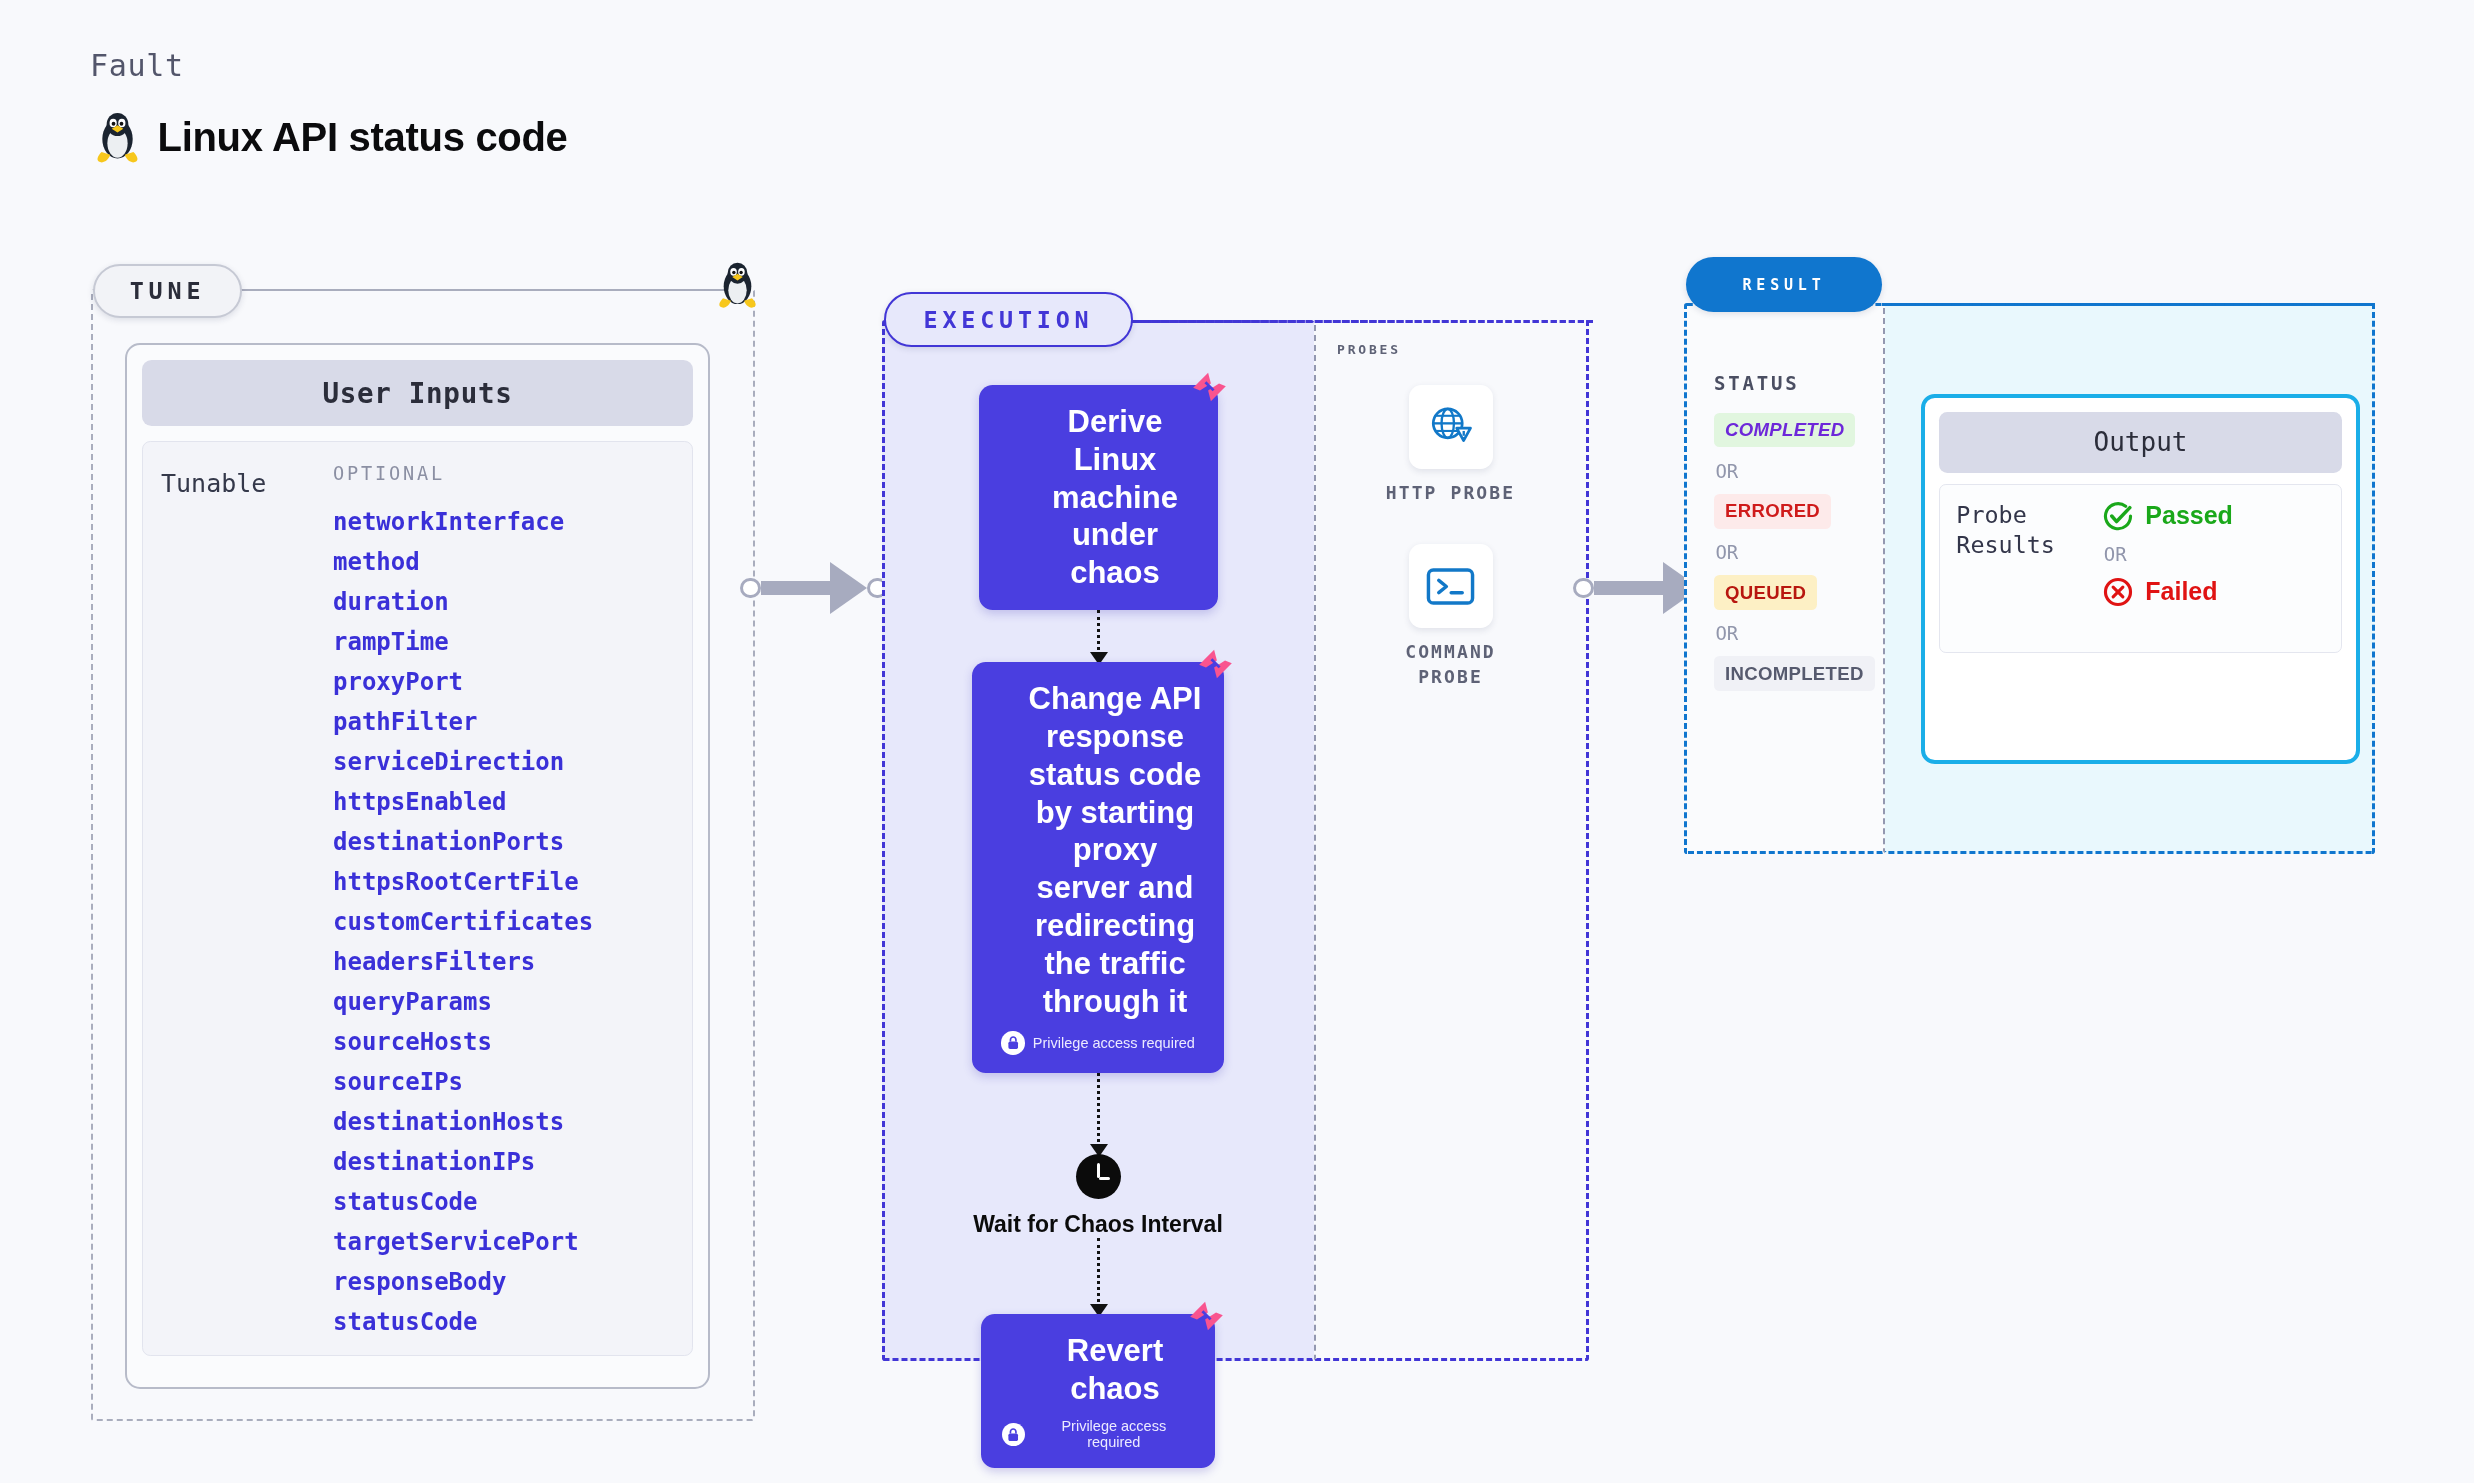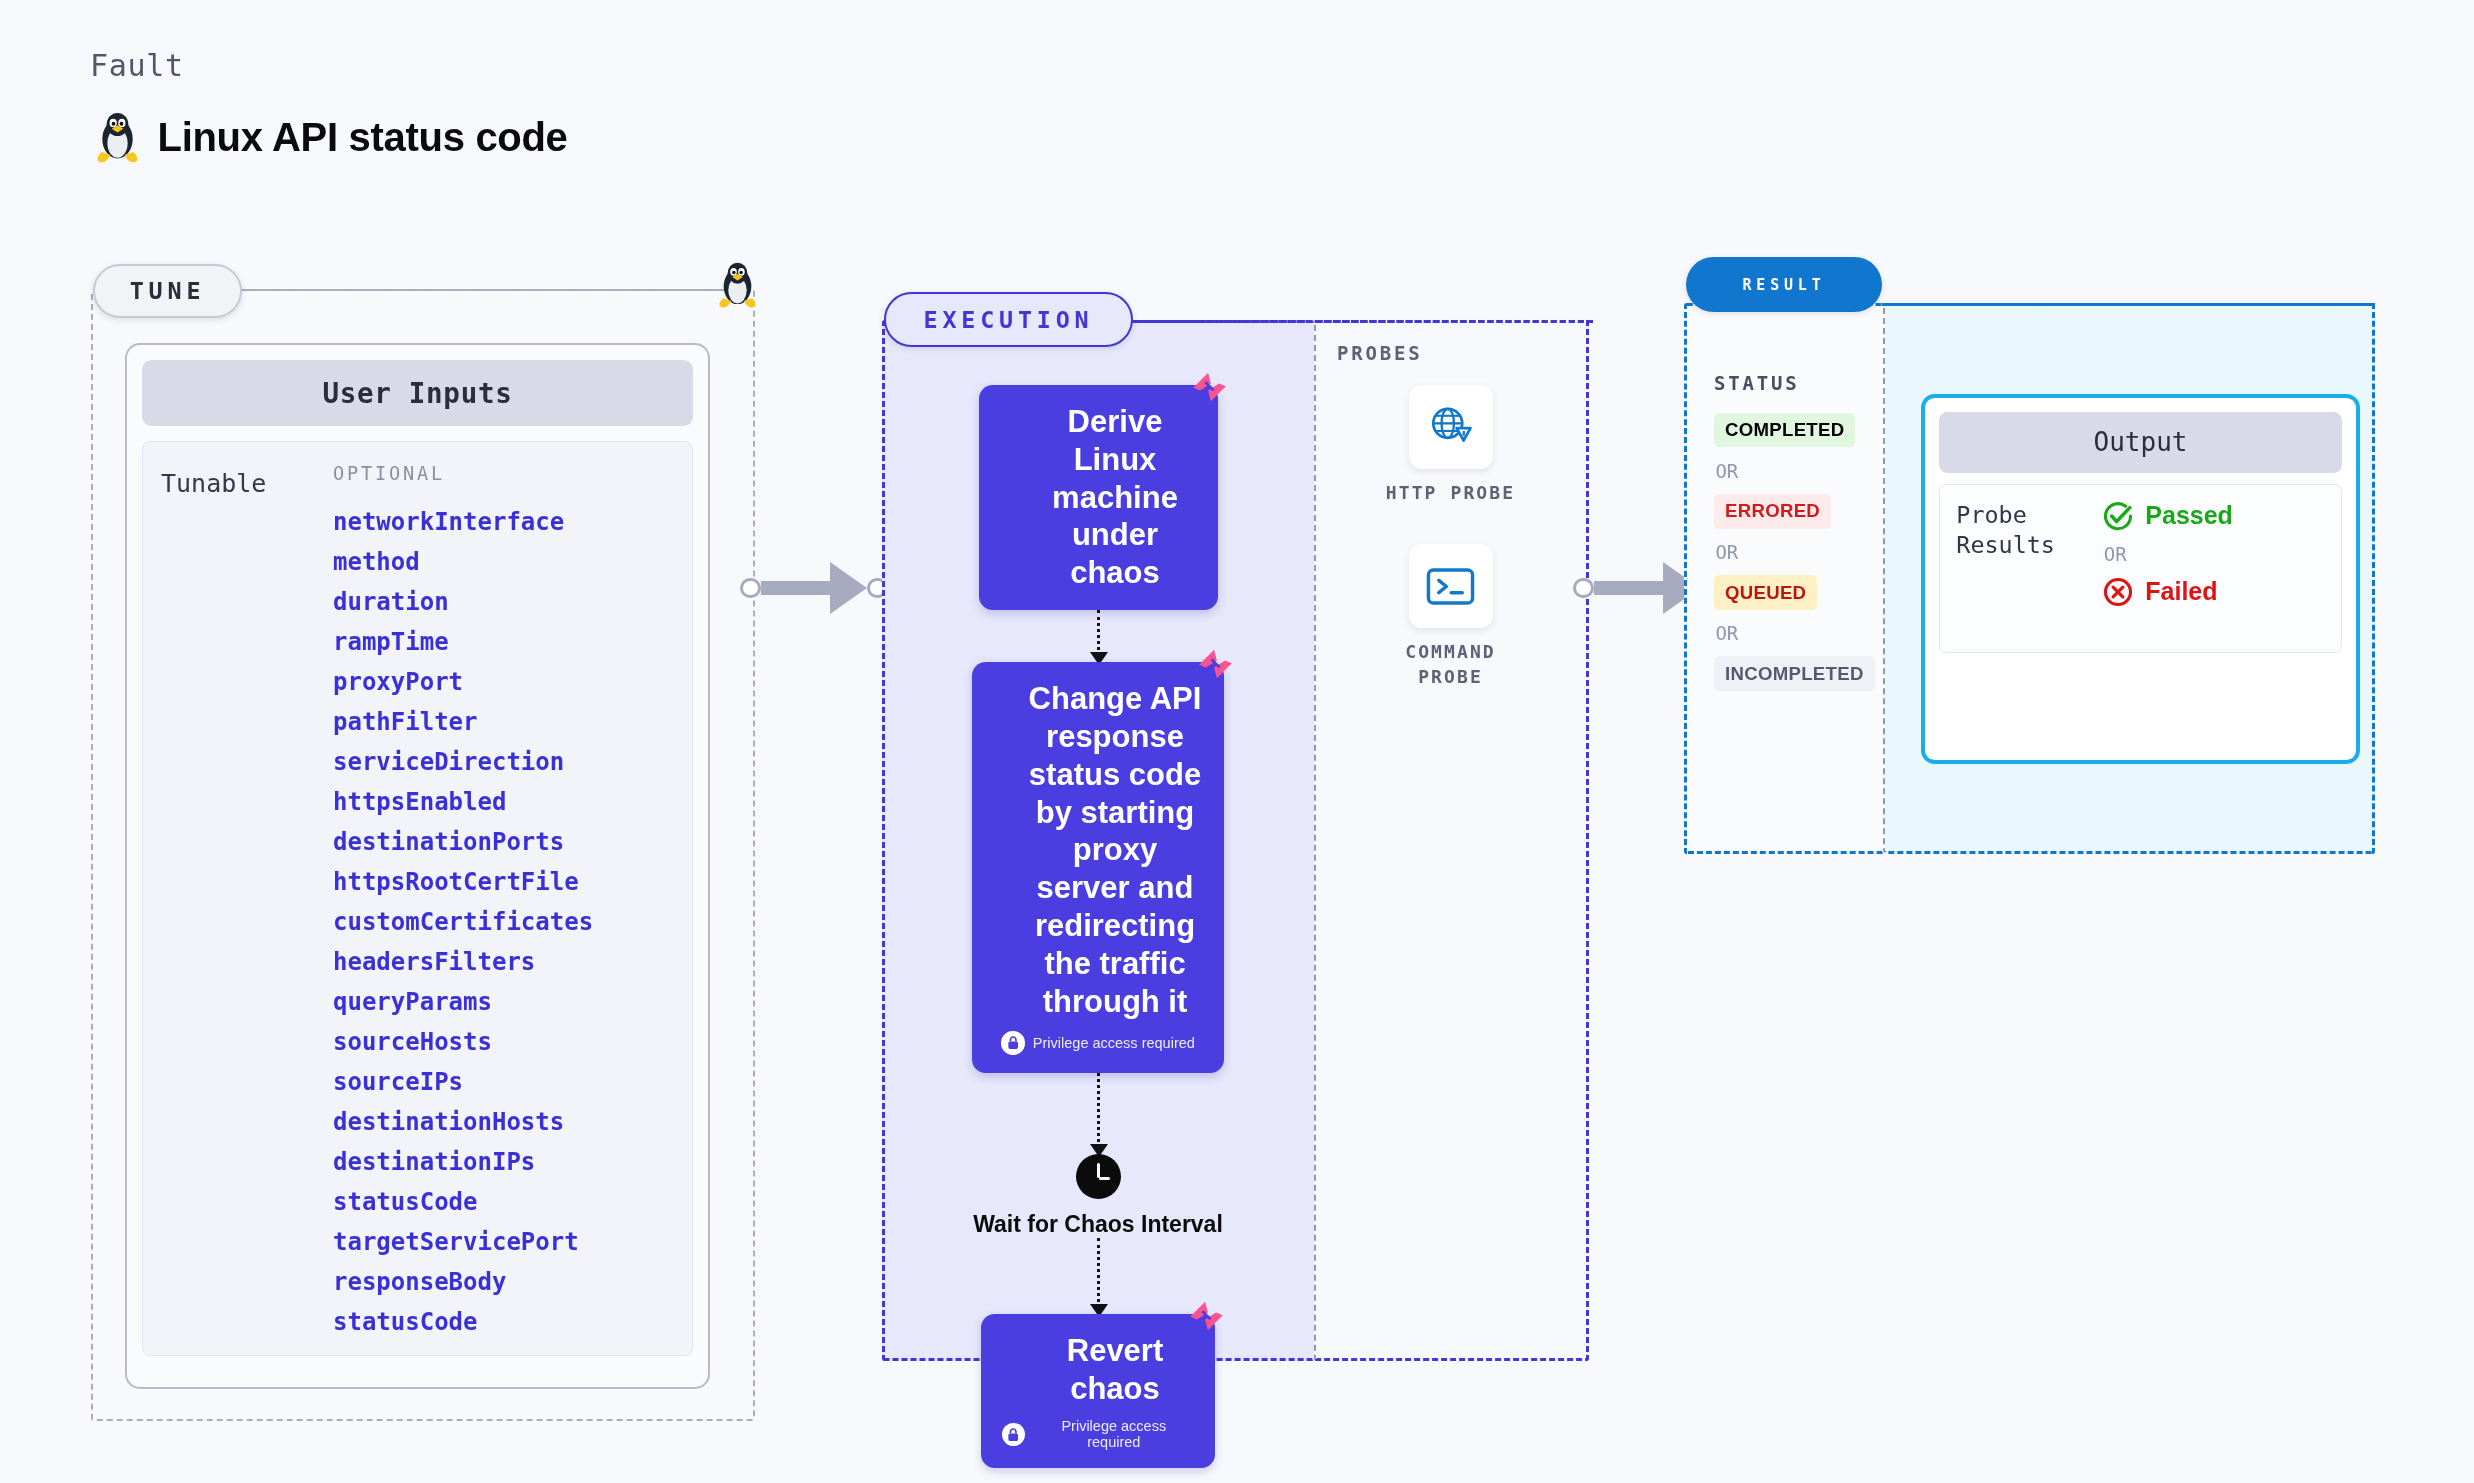--- a/index.html
+++ b/index.html
@@ -263,21 +263,21 @@
     font-weight: 700;
     color: #0b0b0b;
     line-height: 1.22;
   }
 
   
   .probes-title {
     position: absolute;
     left: 1337px; top: 342px;
     font-family: "DejaVu Sans Mono", "Liberation Mono", monospace;
-    font-size: 19px;
+    font-size: 13px;
     letter-spacing: 2.8px;
     color: #5e6276;
     font-weight: 700;
   }
   .probe {
     position: absolute;
     width: 165px;
     text-align: center;
   }
   .probe-icon {
@@ -346,21 +346,21 @@
     width: 165px;
   }
   .badge {
     display: inline-block;
     padding: 6.2px 11px;
     border-radius: 5.5px;
     font-size: 18.6px;
     font-weight: 700;
     letter-spacing: 0.3px;
   }
-  .b-completed { background: #e1f6df; color: #000000; }
+  .b-completed { background: #e1f6df; color: #6d28d9; font-style: italic; }
   .b-errored   { background: #fdeaea; color: #cf1b1b; }
   .b-queued    { background: #fdf0c5; color: #b8170f; }
   .b-incomplete{ background: #f0f1f6; color: #565a6e; }
   .or-text {
     font-family: "DejaVu Sans Mono", "Liberation Mono", monospace;
     font-size: 19px;
     color: #9196ac;
     margin: 12.4px 0 12.4px 1.4px;
   }
 

